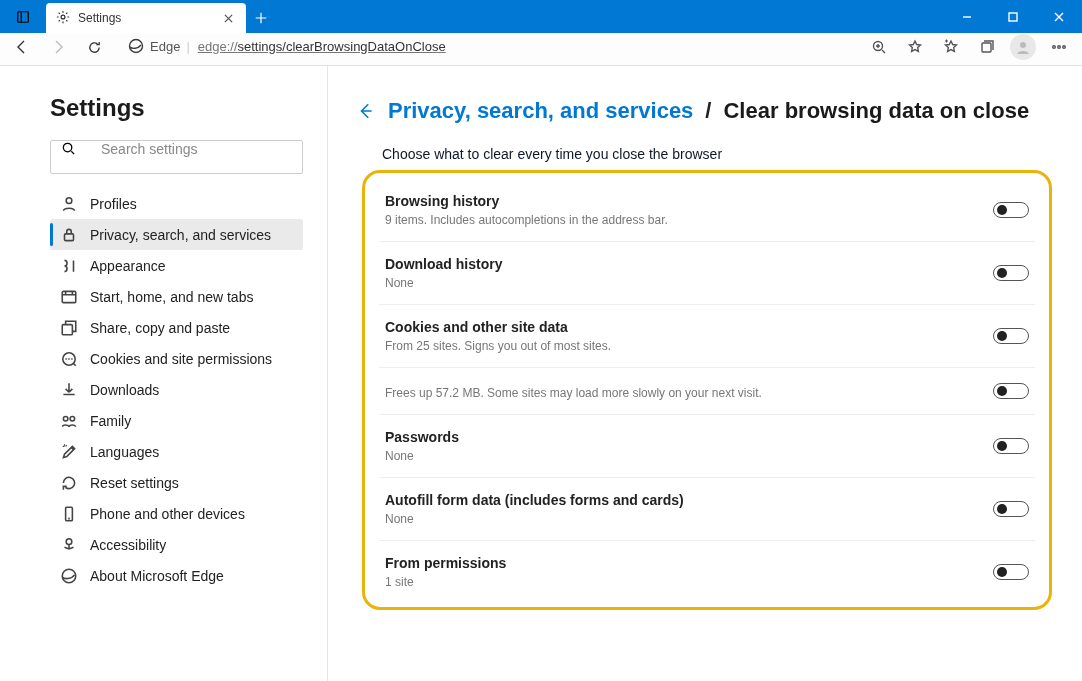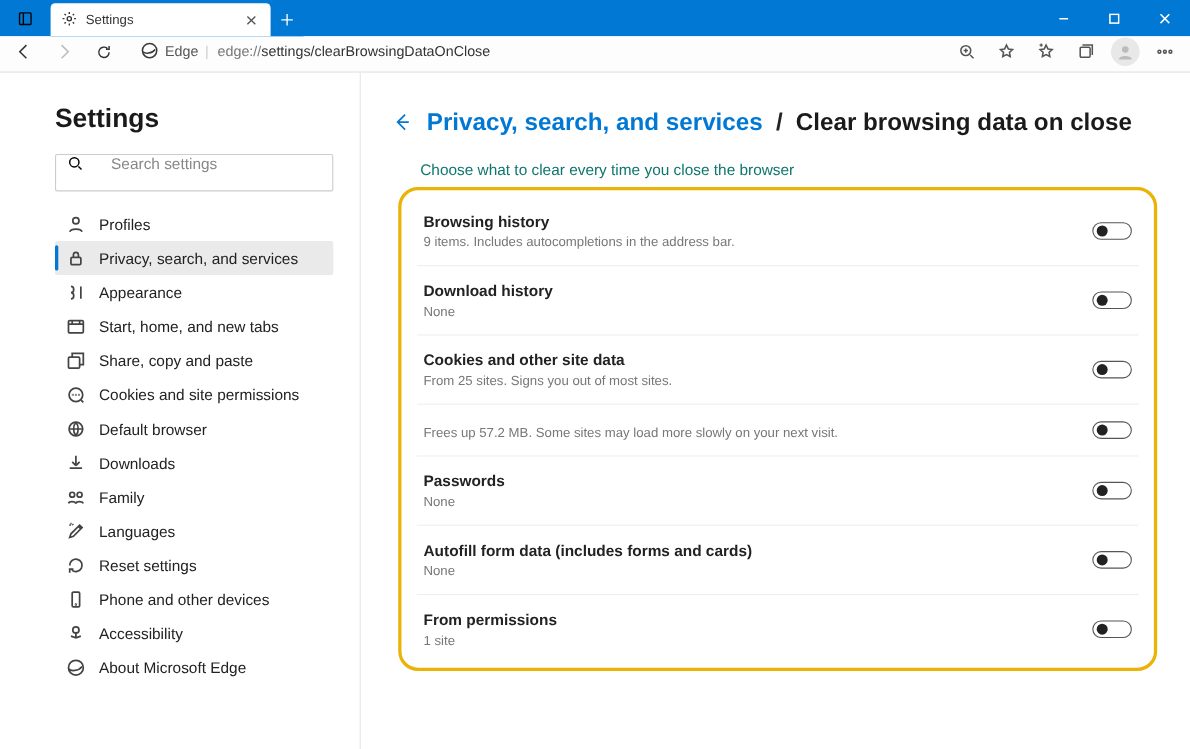--- a/index.html
+++ b/index.html
@@ -18,21 +18,21 @@
   .window-btn svg { width:10px; height:10px; }
 
   
   .toolbar { height: 33px; display:flex; align-items:flex-start; padding: 0 6px; gap:4px; border-bottom: 1px solid #e1e1e1; background:#fdfdfd; }
   .nav-btn { width:32px; height:28px; display:flex; align-items:center; justify-content:center; border-radius:2px; color:#333; }
   .nav-btn.disabled { color:#bbb; }
   .address-wrap { flex:1; height:26px; display:flex; align-items:center; margin: 0 6px; padding: 0 8px; font-size:13px; color:#555; }
   .address-wrap .edge-logo { width:16px; height:16px; margin-right:6px; }
   .address-wrap .edge-label { color:#555; margin-right:6px; }
   .address-wrap .sep { color:#ccc; margin-right:8px; }
-  .address-text { color:#777; }
+  .address-text { color:#777;text-decoration:underline; }
   .address-text .dark { color:#333; }
   .toolbar-right { display:flex; align-items:center; gap:2px; }
   .toolbar-icon { width:34px; height:28px; display:flex; align-items:center; justify-content:center; color:#555; border-radius:2px; }
 
   
   .page { display:flex; height: calc(681px - 33px - 33px); }
   .sidebar { width: 328px; padding: 28px 24px 12px 50px; border-right: 1px solid #e5e5e5; overflow:hidden; }
   .settings-title { font-size: 24px; font-weight:600; color:#1a1a1a; margin-bottom:18px; }
   .search-box { display:flex; align-items:flex-start; height:34px; border:1px solid #ccc; border-radius:2px; padding:0 10px; margin-bottom:14px; gap:25px; }
   .search-box input { border:none; outline:none; font-size:14px; width:100%; color:#555; }
@@ -42,21 +42,21 @@
   .nav-item.active { background:#eaeaea; position:relative; }
   .nav-item.active::before { content:""; position:absolute; left:0; top:4px; bottom:4px; width:3px; background:#0078d4; border-radius:2px;}
   .nav-item .nav-icon { width:18px; height:18px; display:flex; align-items:center; justify-content:center; color:#444; flex-shrink:0; }
 
   .content { flex:1; padding: 32px 24px 12px 28px; overflow:hidden; }
   .breadcrumb-row { display:flex; align-items:center; gap:12px; margin-bottom:22px; }
   .back-arrow { color:#0078d4; width:20px; height:20px; display:flex;align-items:center;justify-content:center; }
   .crumb-link { color:#0078d4; font-size:22px; font-weight:600; }
   .crumb-sep { color:#222; font-size:22px; font-weight:600; }
   .crumb-current { color:#1a1a1a; font-size:22px; font-weight:600; }
-  .subtitle { font-size:14px; color:#0f766e; margin: 0 0 8px 26px; }
+  .subtitle { font-size:14px; color:#0f172a; margin: 0 0 8px 26px; }
 
   .options-panel { margin: 8px 6px 0 6px; border: 3px solid #eab308; border-radius: 18px; padding: 6px 14px 4px 14px; }
   .option-row { display:flex; align-items:center; justify-content:space-between; padding: 14px 6px; border-bottom: 1px solid #eee; }
   .option-row:last-child { border-bottom: none; }
   .option-text { }
   .option-title { font-size:14px; font-weight:600; color:#222; }
   .option-desc { font-size:12px; color:#777; margin-top:4px; }
   .toggle { width:36px; height:16px; background:#fff; border:1px solid #555; border-radius:10px; position:relative; flex-shrink:0; }
   .toggle::after { content:""; position:absolute; left:3px; top:2px; width:10px; height:10px; background:#222; border-radius:50%; }
 
@@ -252,29 +252,20 @@
               <circle cx="8" cy="8" r=".2"></circle>
               <circle cx="10.5" cy="8" r=".2"></circle>
               <path d="M12 12l2 2"></path>
             </svg>
           </span>
           <span>Cookies and site permissions</span>
         </li>
         <li class="nav-item">
           <span class="nav-icon">
             <svg viewBox="0 0 16 16">
-              <circle cx="8" cy="8" r="5.5"></circle>
-              <path d="M2.5 8h11M8 2.5c2.5 3 2.5 8 0 11M8 2.5c-2.5 3-2.5 8 0 11"></path>
-            </svg>
-          </span>
-          <span>Default browser</span>
-        </li>
-        <li class="nav-item">
-          <span class="nav-icon">
-            <svg viewBox="0 0 16 16">
               <path d="M8 2v8M8 10l-3-3M8 10l3-3M3 12h10"></path>
             </svg>
           </span>
           <span>Downloads</span>
         </li>
         <li class="nav-item">
           <span class="nav-icon">
             <svg viewBox="0 0 16 16">
               <circle cx="5" cy="6" r="2"></circle>
               <circle cx="11" cy="6" r="2"></circle>

